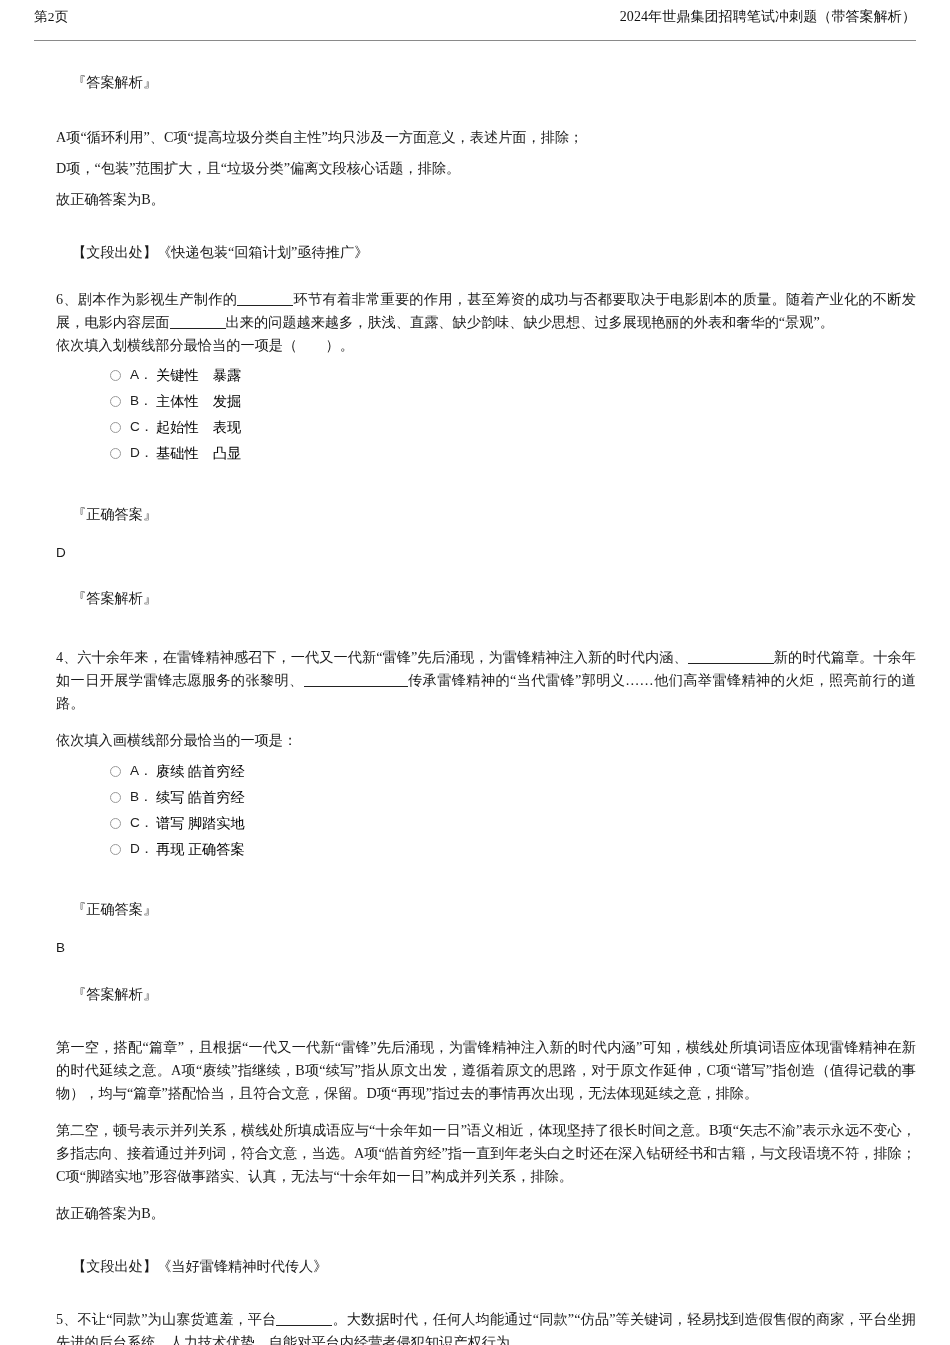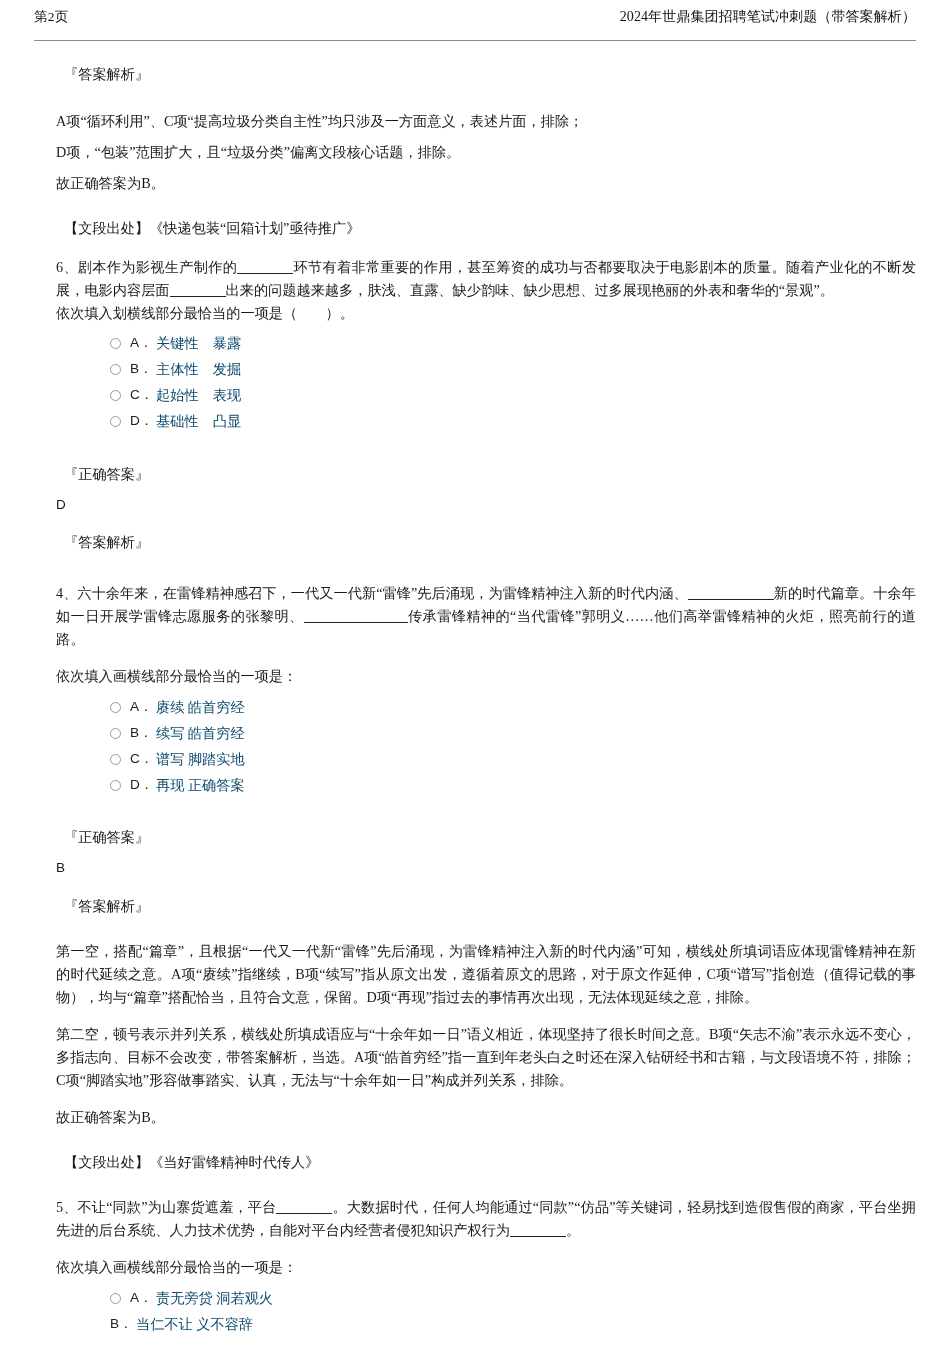--- a/index.html
+++ b/index.html
@@ -52,21 +52,21 @@
     font-size: 14.2px;
     line-height: 1.62;
   }
   .block {
     margin: 0 0 4px 0;
   }
   .tight {
     line-height: 1.55;
   }
   .label-line-narrow {
-    margin: 8px;
+    margin: 16px;
     padding-left: 22px;
   }
   .answer-letter {
     margin: 0;
     padding-left: 22px;
     font-family: "Liberation Sans", sans-serif;
     font-size: 13.5px;
   }
   .gap-sm { height: 8px; }
   .gap-md { height: 14px; }
@@ -111,21 +111,21 @@
   }
   .opt-letter {
     font-family: "Liberation Sans", sans-serif;
     font-size: 13.6px;
     width: 26px;
     flex: 0 0 auto;
     color: #222;
   }
   .opt-text {
     white-space: pre;
-    color: #0c4a6e;
+    color: #000000;
   }
 </style>
 </head>
 <body>
 
 <div class="page">
 
   <div class="page-header">
     <span class="hdr-left">第2页</span>
     <span class="hdr-right">2024年世鼎集团招聘笔试冲刺题（带答案解析）</span>
@@ -213,21 +213,21 @@
       </ul>
 
       <div class="gap-lg"></div>
       <p class="label-line-narrow">『正确答案』</p>
       <p class="answer-letter">B</p>
       <div class="gap-sm"></div>
       <p class="label-line-narrow">『答案解析』</p>
       <div class="gap-md"></div>
       <p class="qtext">第一空，搭配“篇章”，且根据“一代又一代新“雷锋”先后涌现，为雷锋精神注入新的时代内涵”可知，横线处所填词语应体现雷锋精神在新的时代延续之意。A项“赓续”指继续，B项“续写”指从原文出发，遵循着原文的思路，对于原文作延伸，C项“谱写”指创造（值得记载的事物），均与“篇章”搭配恰当，且符合文意，保留。D项“再现”指过去的事情再次出现，无法体现延续之意，排除。</p>
       <div class="gap-md"></div>
-      <p class="qtext">第二空，顿号表示并列关系，横线处所填成语应与“十余年如一日”语义相近，体现坚持了很长时间之意。B项“矢志不渝”表示永远不变心，多指志向、目标不会改变，带答案解析，当选。A项“皓首穷经”指一直到年老头白之时还在深入钻研经书和古籍，与文段语境不符，排除；C项“脚踏实地”形容做事踏实、认真，无法与“十余年如一日”构成并列关系，排除。</p>
+      <p class="qtext">第二空，顿号表示并列关系，横线处所填成语应与“十余年如一日”语义相近，体现坚持了很长时间之意。B项“矢志不渝”表示永远不变心，多指志向、接着通过并列词，符合文意，当选。A项“皓首穷经”指一直到年老头白之时还在深入钻研经书和古籍，与文段语境不符，排除；C项“脚踏实地”形容做事踏实、认真，无法与“十余年如一日”构成并列关系，排除。</p>
       <div class="gap-md"></div>
       <p class="qtext">故正确答案为B。</p>
       <div class="gap-md"></div>
       <p class="label-line-narrow"><span>【文段出处】</span><span>《当好雷锋精神时代传人》</span></p>
     </div>
 
     <div class="gap-md"></div>
 
     <div class="block">
       <p class="qtext tight"><span>5、不让“同款”为山寨货遮羞，平台</span><span class="blank"></span><span>。大数据时代，任何人均能通过“同款”“仿品”等关键词，轻易找到造假售假的商家，平台坐拥先进的后台系统、人力技术优势，自能对平台内经营者侵犯知识产权行为</span><span class="blank"></span><span>。</span></p>

